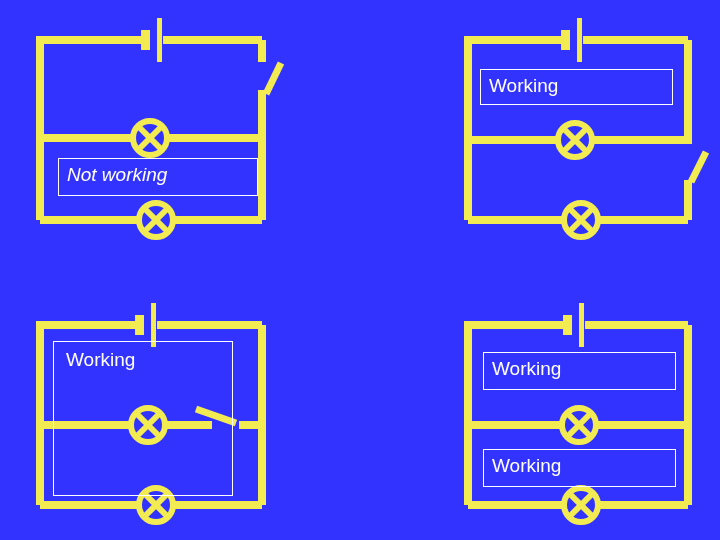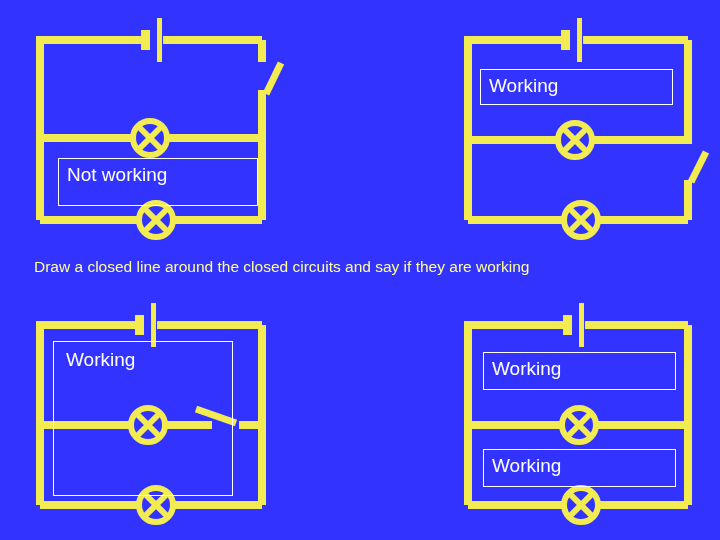--- a/index.html
+++ b/index.html
@@ -166,35 +166,34 @@
       <path d="M 468 505 L 563 505" stroke="#F2EC52" stroke-width="8" fill="none"></path>
       <path d="M 599 505 L 688 505" stroke="#F2EC52" stroke-width="8" fill="none"></path>
       <g>
         <circle cx="581" cy="505" r="17" fill="none" stroke="#F2EC52" stroke-width="6"></circle>
         <path d="M 570 494 L 592 516 M 592 494 L 570 516" stroke="#F2EC52" stroke-width="6" fill="none"></path>
       </g>
     </g>
 
   </svg>
 
-  <div class="label-box" style="left:58px; top:158px; width:200px; height:48px;">
+  <div class="label-box" style="left:58px; top:158px; width:200px; height:38px;font-style:italic;">
     <span>Not working</span>
   </div>
 
   <div class="label-box" style="left:480px; top:69px; width:193px; height:36px;">
     <span>Working</span>
   </div>
 
   <div class="label-box tall" style="left:53px; top:341px; width:180px; height:155px;">
     <span>Working</span>
   </div>
 
   <div class="label-box" style="left:483px; top:352px; width:193px; height:38px;">
     <span>Working</span>
   </div>
 
   <div class="label-box" style="left:483px; top:449px; width:193px; height:38px;">
     <span>Working</span>
   </div>
 
-  <div id="instruction">Draw a closed line around the closed circuits and say if they are working</div>
 
 </div>
 
 </body></html>

